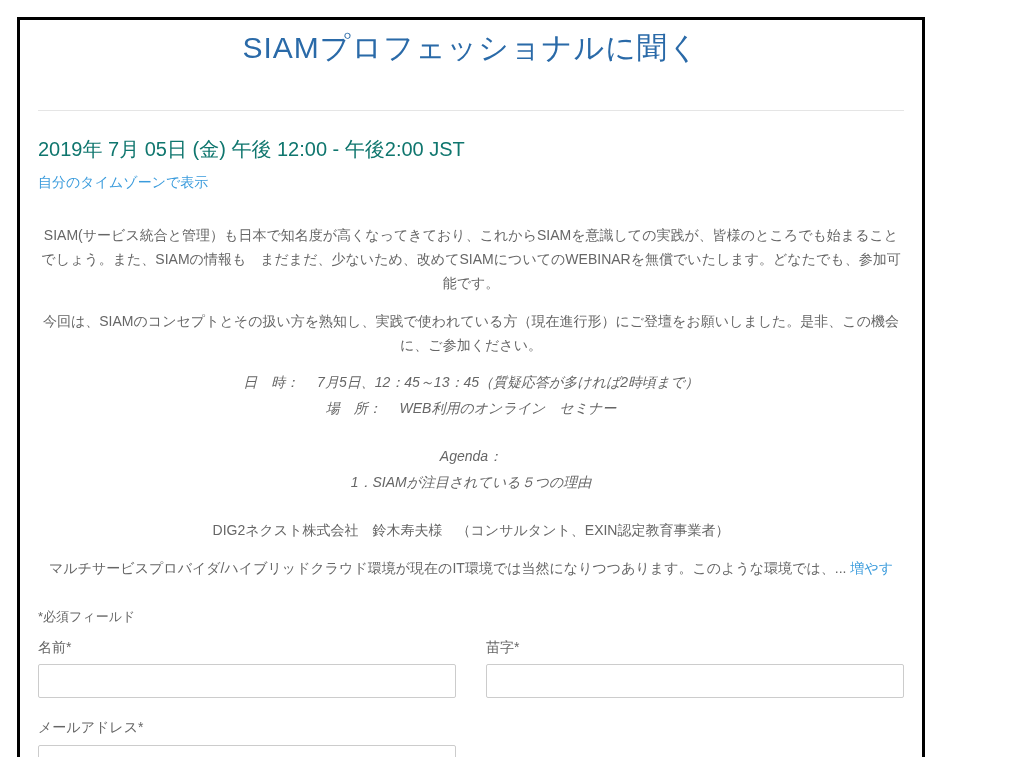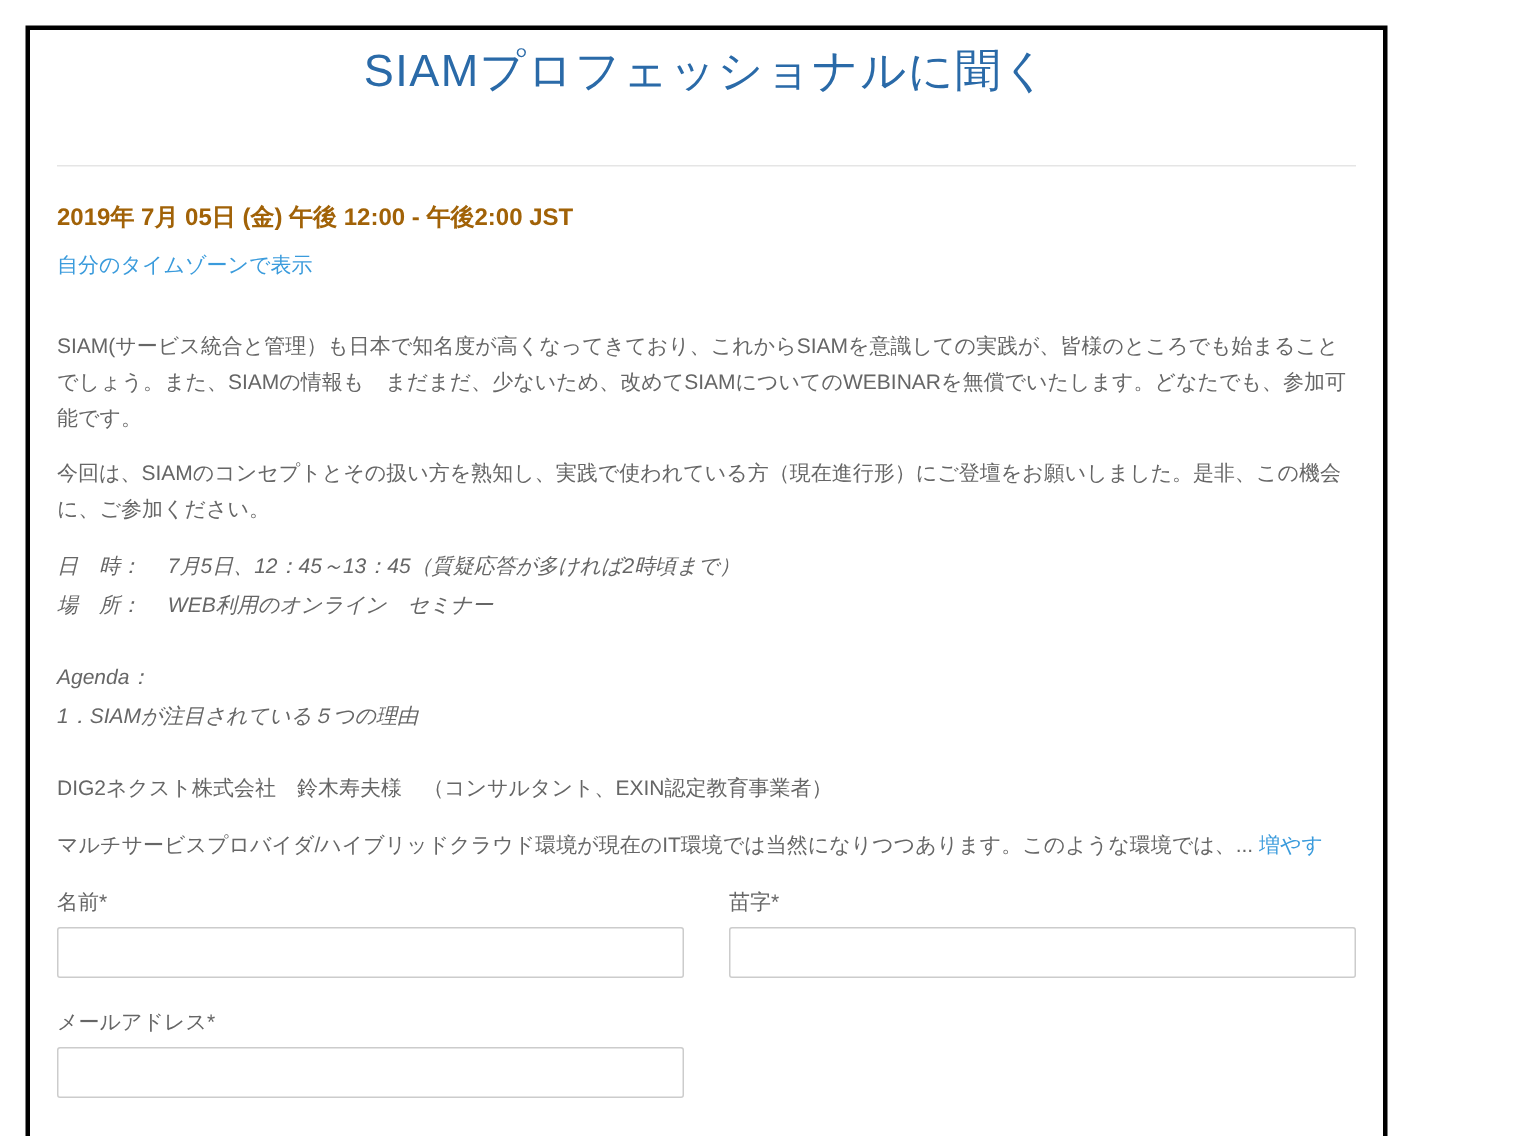--- a/index.html
+++ b/index.html
@@ -28,39 +28,39 @@
       color: #2a6aa8;
       margin-top: 4px;
       letter-spacing: 1px;
     }
     .divider {
       border: none;
       border-top: 1px solid #e5e5e5;
       margin: 38px 0 22px 0;
     }
     .datetime {
-      color: #a16207;
-      font-size: 16px;
+      color: #0f766e;
+      font-size: 20px;
       margin-bottom: 6px;
-      font-weight: bold;
     }
     .tzlink {
       color: #3a9bdc;
       text-decoration: none;
       font-size: 14px;
       cursor: pointer;
       display: inline-block;
       margin-bottom: 30px;
       font-family: Liberation Mono, monospace;
     }
     .desc p {
       color: #666;
       font-size: 14px;
       margin-bottom: 14px;
       line-height: 1.7;
+      text-align: center;
     }
     .desc .dense p { margin-bottom: 2px; font-style: italic; }
     .more-link {
       color: #3a9bdc;
       cursor: pointer;
     }
     .formnote {
       color: #666;
       font-size: 13px;
       margin-top: 26px;
@@ -118,20 +118,21 @@
         <p>1．SIAMが注目されている５つの理由</p>
       </div>
       <br>
       <p>DIG2ネクスト株式会社　鈴木寿夫様　（コンサルタント、EXIN認定教育事業者）</p>
 
       <p>
         <span>マルチサービスプロバイダ/ハイブリッドクラウド環境が現在のIT環境では当然になりつつあります。このような環境では、... </span><span class="more-link">増やす</span>
       </p>
     </div>
 
+    <div class="formnote">*必須フィールド</div>
 
     <div class="form-grid">
       <div class="form-col">
         <label class="field-label">名前*</label>
         <input type="text" class="text-input" style="">
       </div>
       <div class="form-col">
         <label class="field-label">苗字*</label>
         <input type="text" class="text-input" style="">
       </div>

